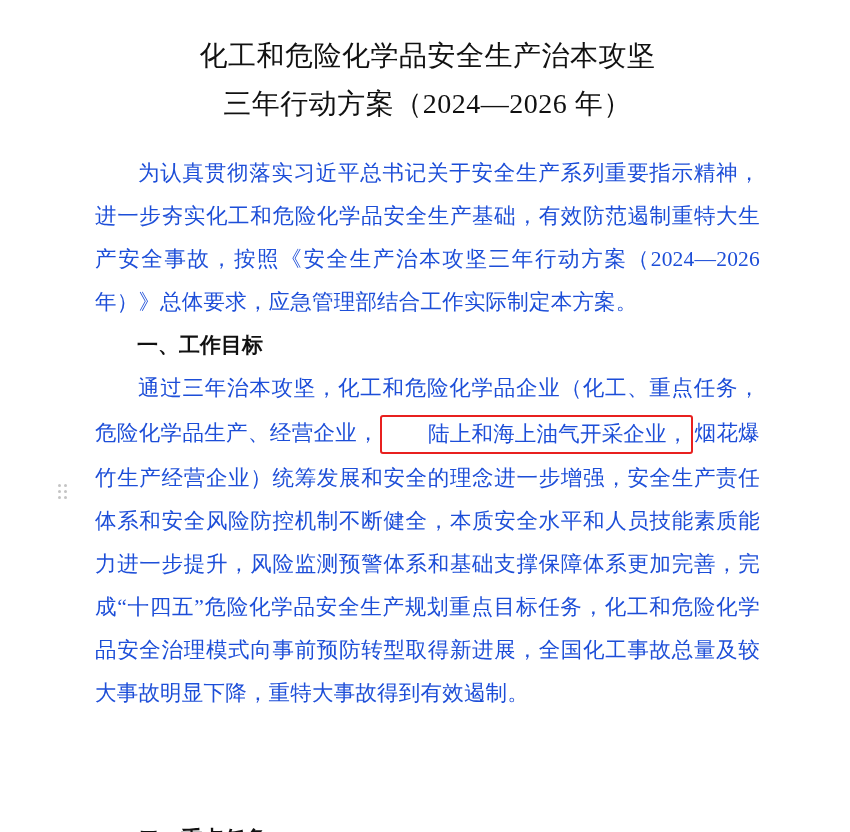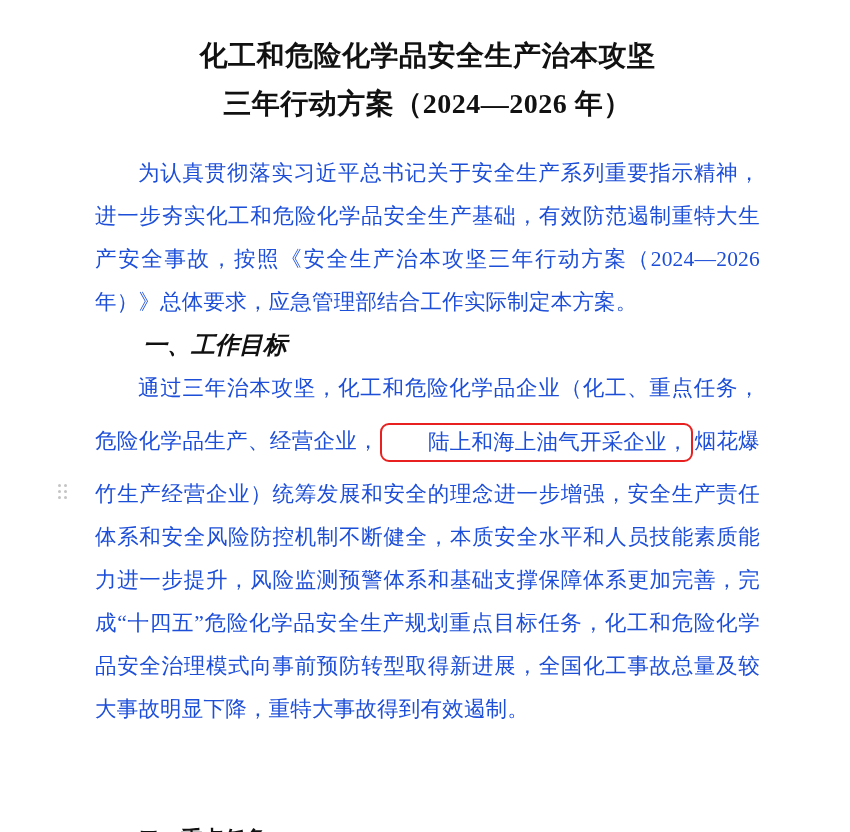--- a/index.html
+++ b/index.html
@@ -26,21 +26,21 @@
     left: 95px;
     top: 0;
     width: 665px;
   }
   .title-block {
     padding-top: 32px;
     text-align: center;
   }
   .title-line {
     font-size: 28px;
-    font-weight: 700;
+    font-weight: 400;
     letter-spacing: 0.5px;
     line-height: 48px;
     color: #111111;
     font-family: "Liberation Serif", "DejaVu Serif", serif;
   }
   .content {
     margin-top: 24px;
   }
   p.para {
     margin: 0;
@@ -49,34 +49,33 @@
     text-align: justify;
     text-justify: inter-ideograph;
     letter-spacing: 0.2px;
     color: #1d4ed8;
   }
   p.indent {
     text-indent: 2em;
   }
   .section-head {
     margin: 0;
-    font-size: 24px;
+    font-size: 21px;
     line-height: 43px;
     font-weight: 700;
     text-indent: 2em;
     color: #111111;
-    font-style: italic;
   }
   .highlight-box {
     border: 2.5px solid #e8201f;
-    border-radius: 9px;
+    border-radius: 3px;
     padding: 1px 3px 2px 3px;
     display: inline-block;
     line-height: 32px;
-    margin: 12px 1px;
+    margin: 4px 1px;
     position: relative;
     top: 1px;
   }
   .drag-handle {
     position: absolute;
     left: 58px;
     top: 484px;
     width: 10px;
     height: 16px;
     display: grid;

